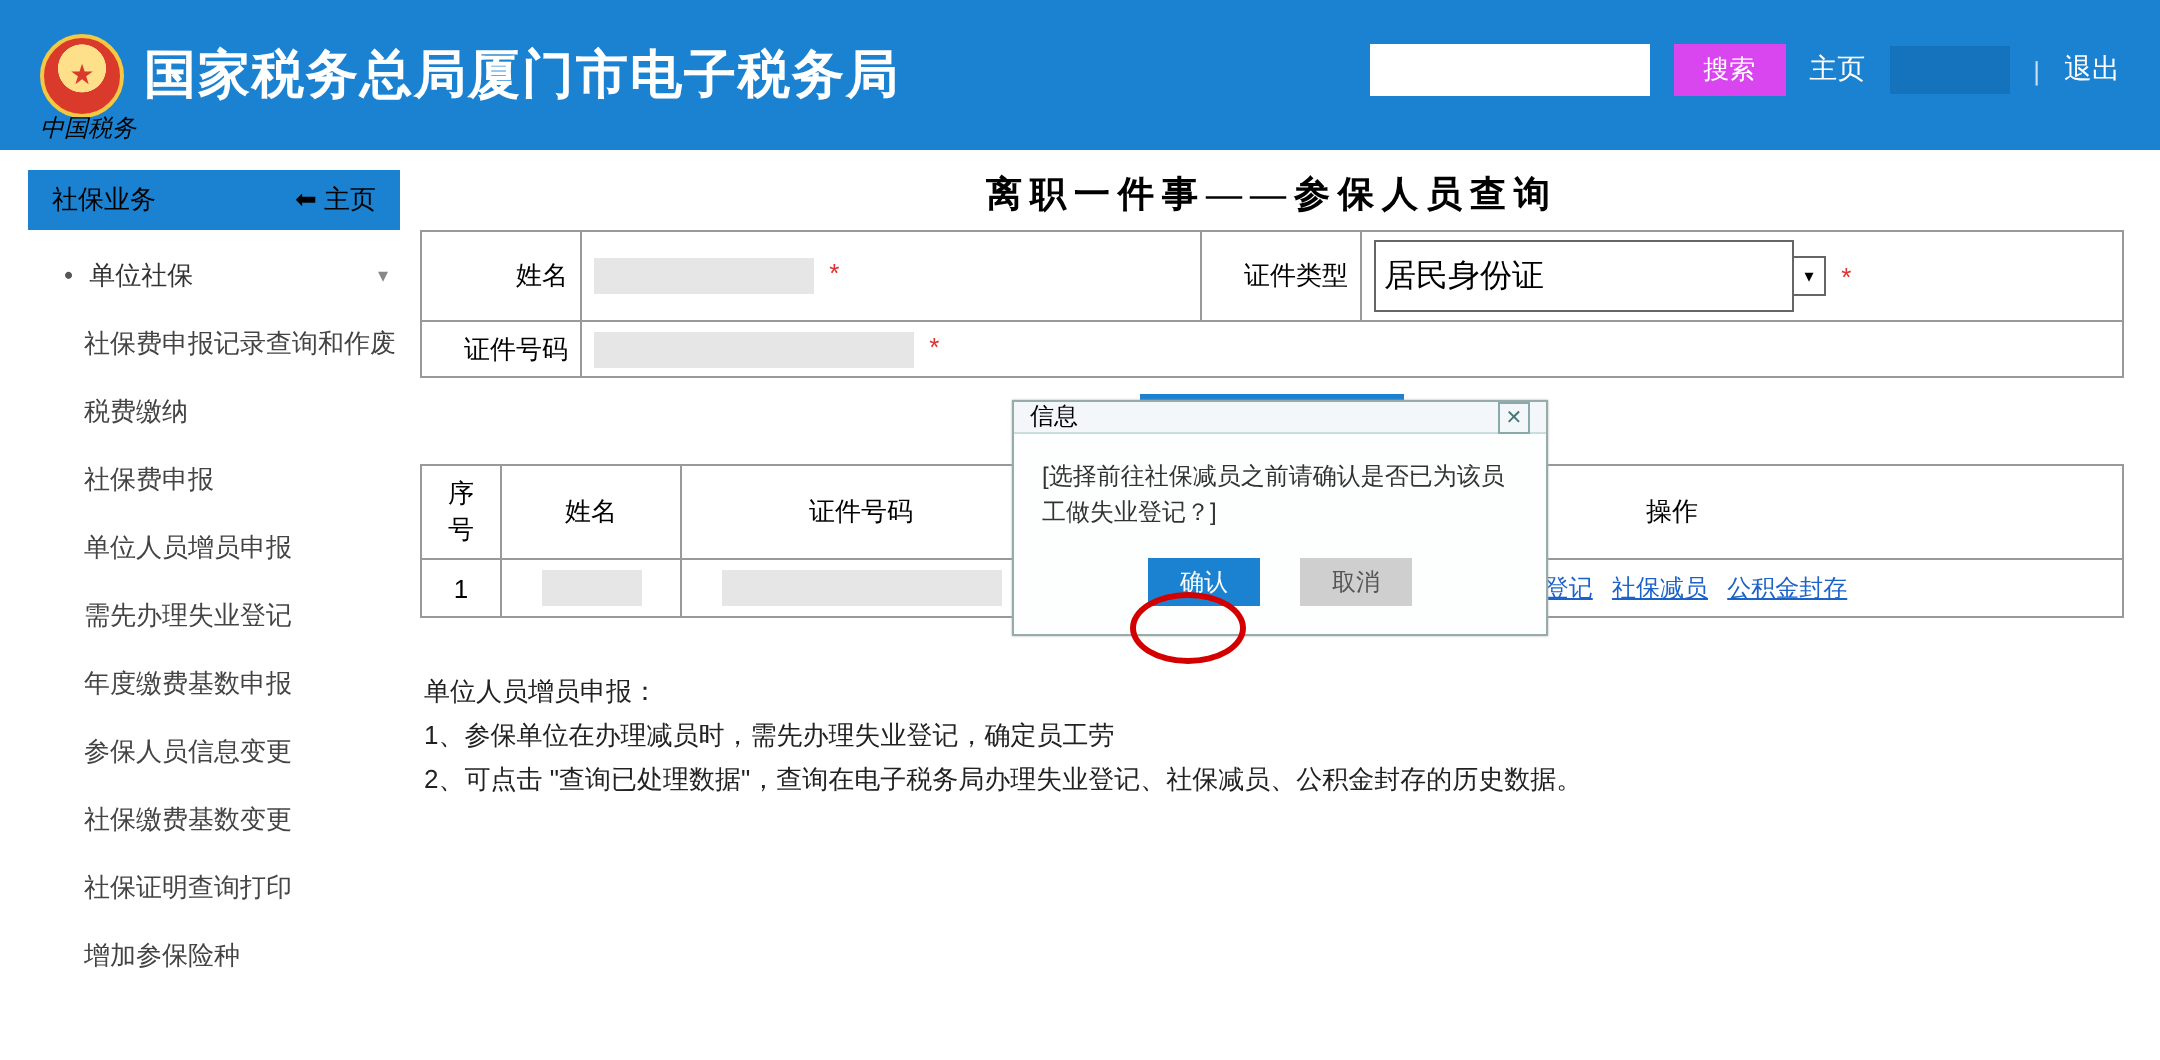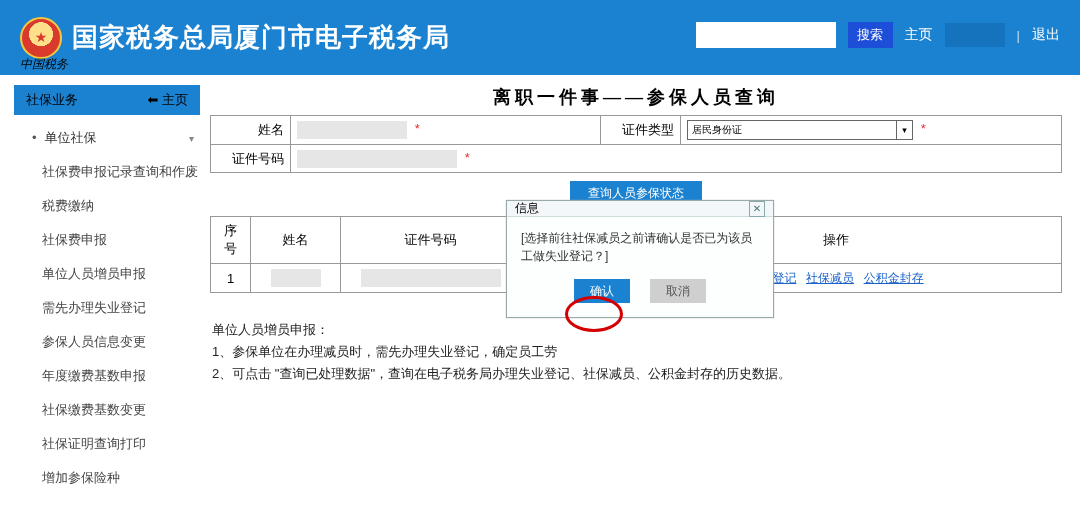--- a/index.html
+++ b/index.html
@@ -7,21 +7,21 @@
 
   .header { background: #1b82d1; height: 75px; display: flex; align-items: center; padding: 0 20px; color: #fff; position: relative; }
   .logo-wrap { display: flex; align-items: center; gap: 10px; }
   .emblem { width: 42px; height: 42px; border-radius: 50%; background: radial-gradient(circle at 50% 40%, #ffe08a 0 40%, #d93a2b 41%); border: 2px solid #f5c842; position: relative; }
   .emblem::after { content:"★"; position:absolute; left:50%; top:48%; transform:translate(-50%,-50%); color:#d93a2b; font-size:14px;}
   .site-title { font-size: 26px; font-weight: bold; letter-spacing: 1px; }
   .sub-brand { position:absolute; left:20px; top:56px; font-size:12px; color:#000000; font-style:italic; }
 
   .header-right { position:absolute; right:20px; top:22px; display:flex; align-items:center; gap:12px; }
   .search-input { width:140px; height:26px; border:none; padding:0 6px; font-size:12px; }
-  .search-btn { background:#1d4ed8; color:#fff; border:none; height:26px; width:45px; font-size:13px; cursor:pointer; }
+  .search-btn { background:#d946ef; color:#fff; border:none; height:26px; width:56px; font-size:13px; cursor:pointer; }
   .header-link { color:#fff; font-size:14px; cursor:pointer; }
   .user-box { background:#1473bc; color:#fff; padding:3px 30px; height:24px; }
 
   .body-wrap { display:flex; }
   
   .sidebar { width:210px; padding:10px 10px 10px 14px; }
   .sb-header { background:#1b82d1; color:#000000; height:30px; display:flex; align-items:center; justify-content:space-between; padding:0 12px; font-size:13px; }
   .sb-tree { margin-top:6px; }
   .sb-top { padding:8px 6px 8px 18px; font-size:13px; color:#333; display:flex; align-items:center; justify-content:space-between; }
   .sb-top .bullet::before{content:"•"; color:#555; margin-right:8px;}
@@ -34,21 +34,21 @@
   .page-title { text-align:center; font-size:18px; font-weight:bold; letter-spacing:4px; margin-bottom:6px; font-family: KaiTi, STKaiti, serif; }
   .form-table { width:100%; border-collapse:collapse; }
   .form-table td { border:1px solid #999; padding:4px 6px; font-size:13px; height:28px; }
   .lbl { text-align:right; width:80px; background:#fff; }
   .req { color:#d33; margin-left:4px; }
   .val-cell { }
   .fake-input { display:inline-block; background:#e6e6e6; height:18px; vertical-align:middle; }
   .fi-name { width:110px; }
   .fi-id { width:160px; }
   .select-wrap { display:inline-flex; align-items:center; }
-  .select-box { border:1px solid #666; height:20px; display:inline-flex; align-items:center; min-width:210px; padding:0 4px; font-size:10px; background:#fff; }
+  .select-box { border:1px solid #666; height:36px; display:inline-flex; align-items:center; min-width:210px; padding:0 4px; font-size:16px; background:#fff; }
   .select-arrow { border:1px solid #666; border-left:none; width:16px; height:20px; display:inline-flex; align-items:center; justify-content:center; font-size:9px; }
 
   .query-bar { margin-top:8px; text-align:center; }
   .query-btn { background:#1b82d1; color:#fff; border:none; padding:4px 18px; font-size:12px; cursor:pointer; }
 
   .result-table { width:100%; border-collapse:collapse; margin-top:10px; }
   .result-table th, .result-table td { border:1px solid #999; padding:5px 8px; font-size:13px; text-align:center; height:24px; }
   .result-table th { font-weight:normal; }
   .col-seq{width:40px;} .col-name{width:90px;} .col-id{width:180px;} .col-type{width:90px;}
   .op-links a{ color:#1b62c9; text-decoration:underline; margin:0 3px; font-size:12px; cursor:pointer; }
@@ -96,22 +96,22 @@
       <div class="sb-top">
         <span class="bullet">单位社保</span>
         <span class="chev">▾</span>
       </div>
       <ul class="sb-sub">
         <li>社保费申报记录查询和作废</li>
         <li>税费缴纳</li>
         <li>社保费申报</li>
         <li>单位人员增员申报</li>
         <li>需先办理失业登记</li>
+        <li>年度缴费基数申报</li>
         <li>参保人员信息变更</li>
-        <li>年度缴费基数申报</li>
         <li>社保缴费基数变更</li>
         <li>社保证明查询打印</li>
         <li>增加参保险种</li>
       </ul>
     </div>
   </div>
 
   <div class="main">
     <div class="page-title">离职一件事——参保人员查询</div>
 

